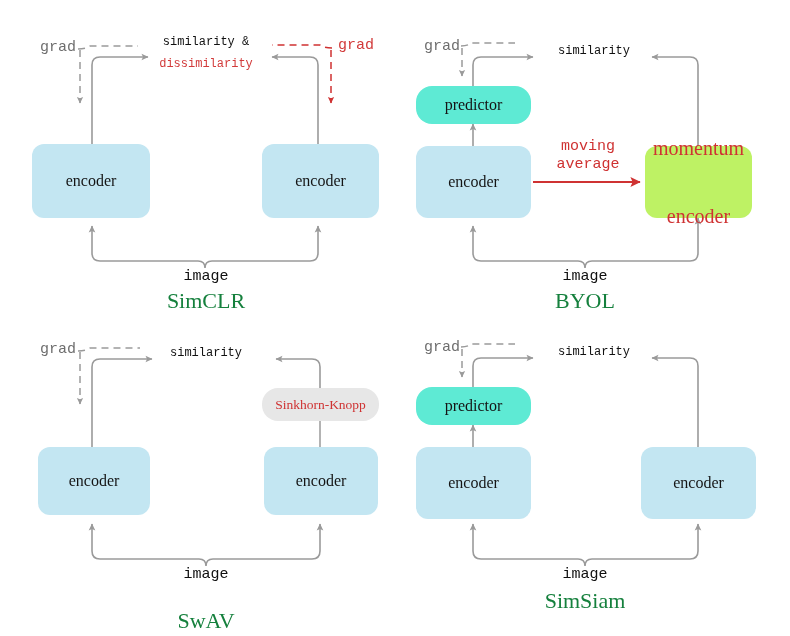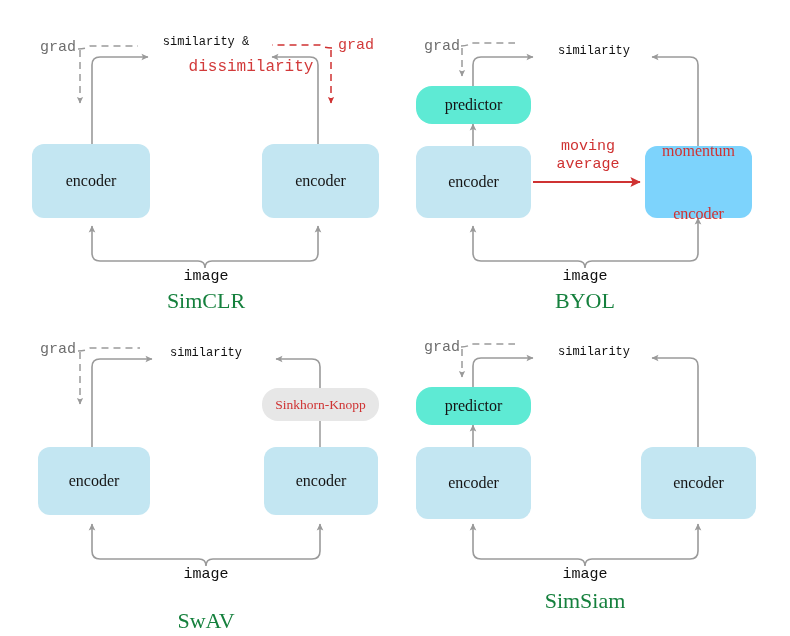--- a/index.html
+++ b/index.html
@@ -38,23 +38,23 @@
     color: #151515;
     font-size: 16px;
   }
   .box-predictor {
     background: #5eead4;
     color: #151515;
     font-size: 16px;
     border-radius: 16px;
   }
   .box-momentum {
-    background: #7dd3fc;
+    background: #bef264;
     color: #cf3232;
-    font-size: 16px;
+    font-size: 20px;
     gap: 45px;
   }
   .box-sinkhorn {
     background: #e7e7e7;
     color: #cf3232;
     font-size: 13.5px;
     border-radius: 16px;
   }
   .label {
     position: absolute;
@@ -68,23 +68,22 @@
   }
   .lbl-grad-red {
     font-size: 15px;
     color: #d23a3a;
   }
   .lbl-similarity {
     font-size: 12px;
     color: #101010;
   }
   .lbl-dissimilarity {
-    font-size: 16px;
+    font-size: 12px;
     color: #d23a3a;
-    margin-left: 45px;
   }
   .lbl-image {
     font-size: 15px;
     color: #101010;
   }
   .lbl-moving {
     font-size: 15px;
     color: #cf3232;
     text-align: center;
     line-height: 1.18;

